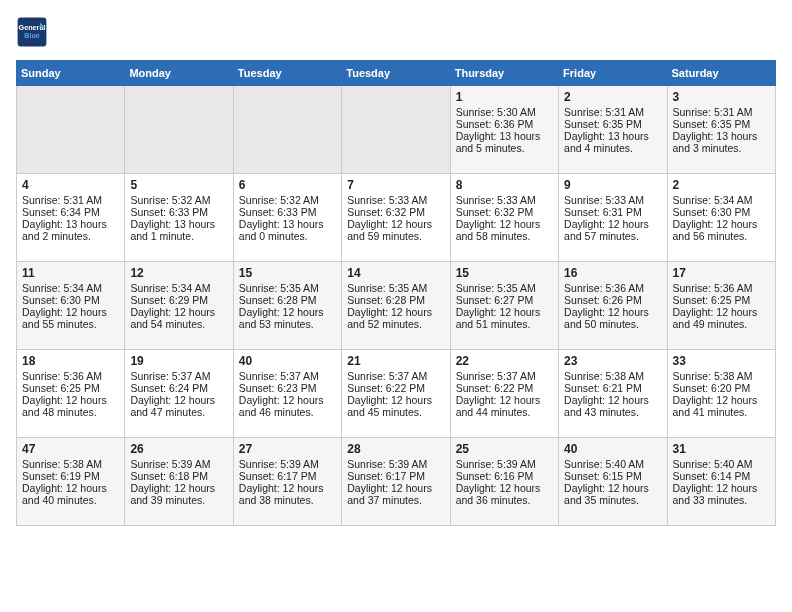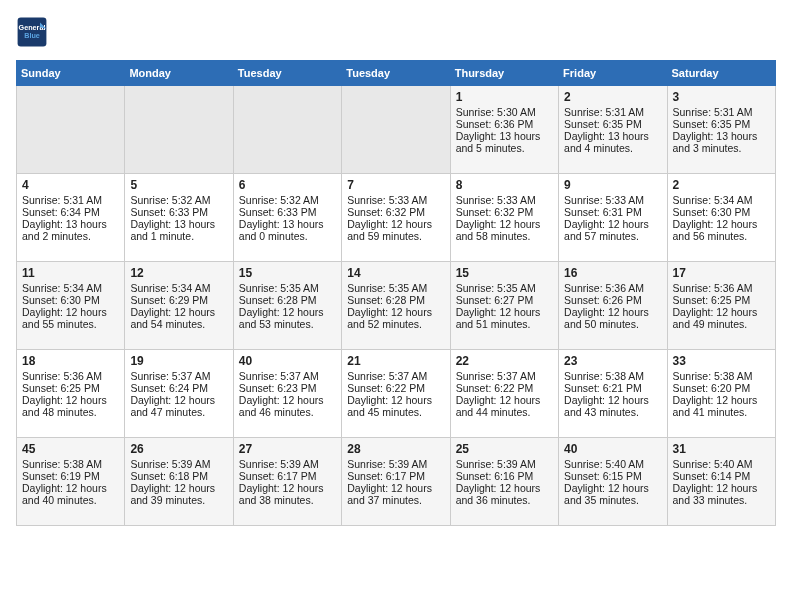--- a/index.html
+++ b/index.html
@@ -208,21 +208,21 @@
         <td><span class="day-num">23</span><span style="white-space: pre-line;">Sunrise: 5:38 AM
 Sunset: 6:21 PM
 Daylight: 12 hours
 and 43 minutes.</span></td>
         <td><span class="day-num">33</span><span style="white-space: pre-line;">Sunrise: 5:38 AM
 Sunset: 6:20 PM
 Daylight: 12 hours
 and 41 minutes.</span></td>
       </tr>
       <tr>
-        <td><span class="day-num">45</span><span style="white-space: pre-line;">Sunrise: 5:38 AM
+        <td><span class="day-num">47</span><span style="white-space: pre-line;">Sunrise: 5:38 AM
 Sunset: 6:19 PM
 Daylight: 12 hours
 and 40 minutes.</span></td>
         <td><span class="day-num">26</span><span style="white-space: pre-line;">Sunrise: 5:39 AM
 Sunset: 6:18 PM
 Daylight: 12 hours
 and 39 minutes.</span></td>
         <td><span class="day-num">27</span><span style="white-space: pre-line;">Sunrise: 5:39 AM
 Sunset: 6:17 PM
 Daylight: 12 hours

